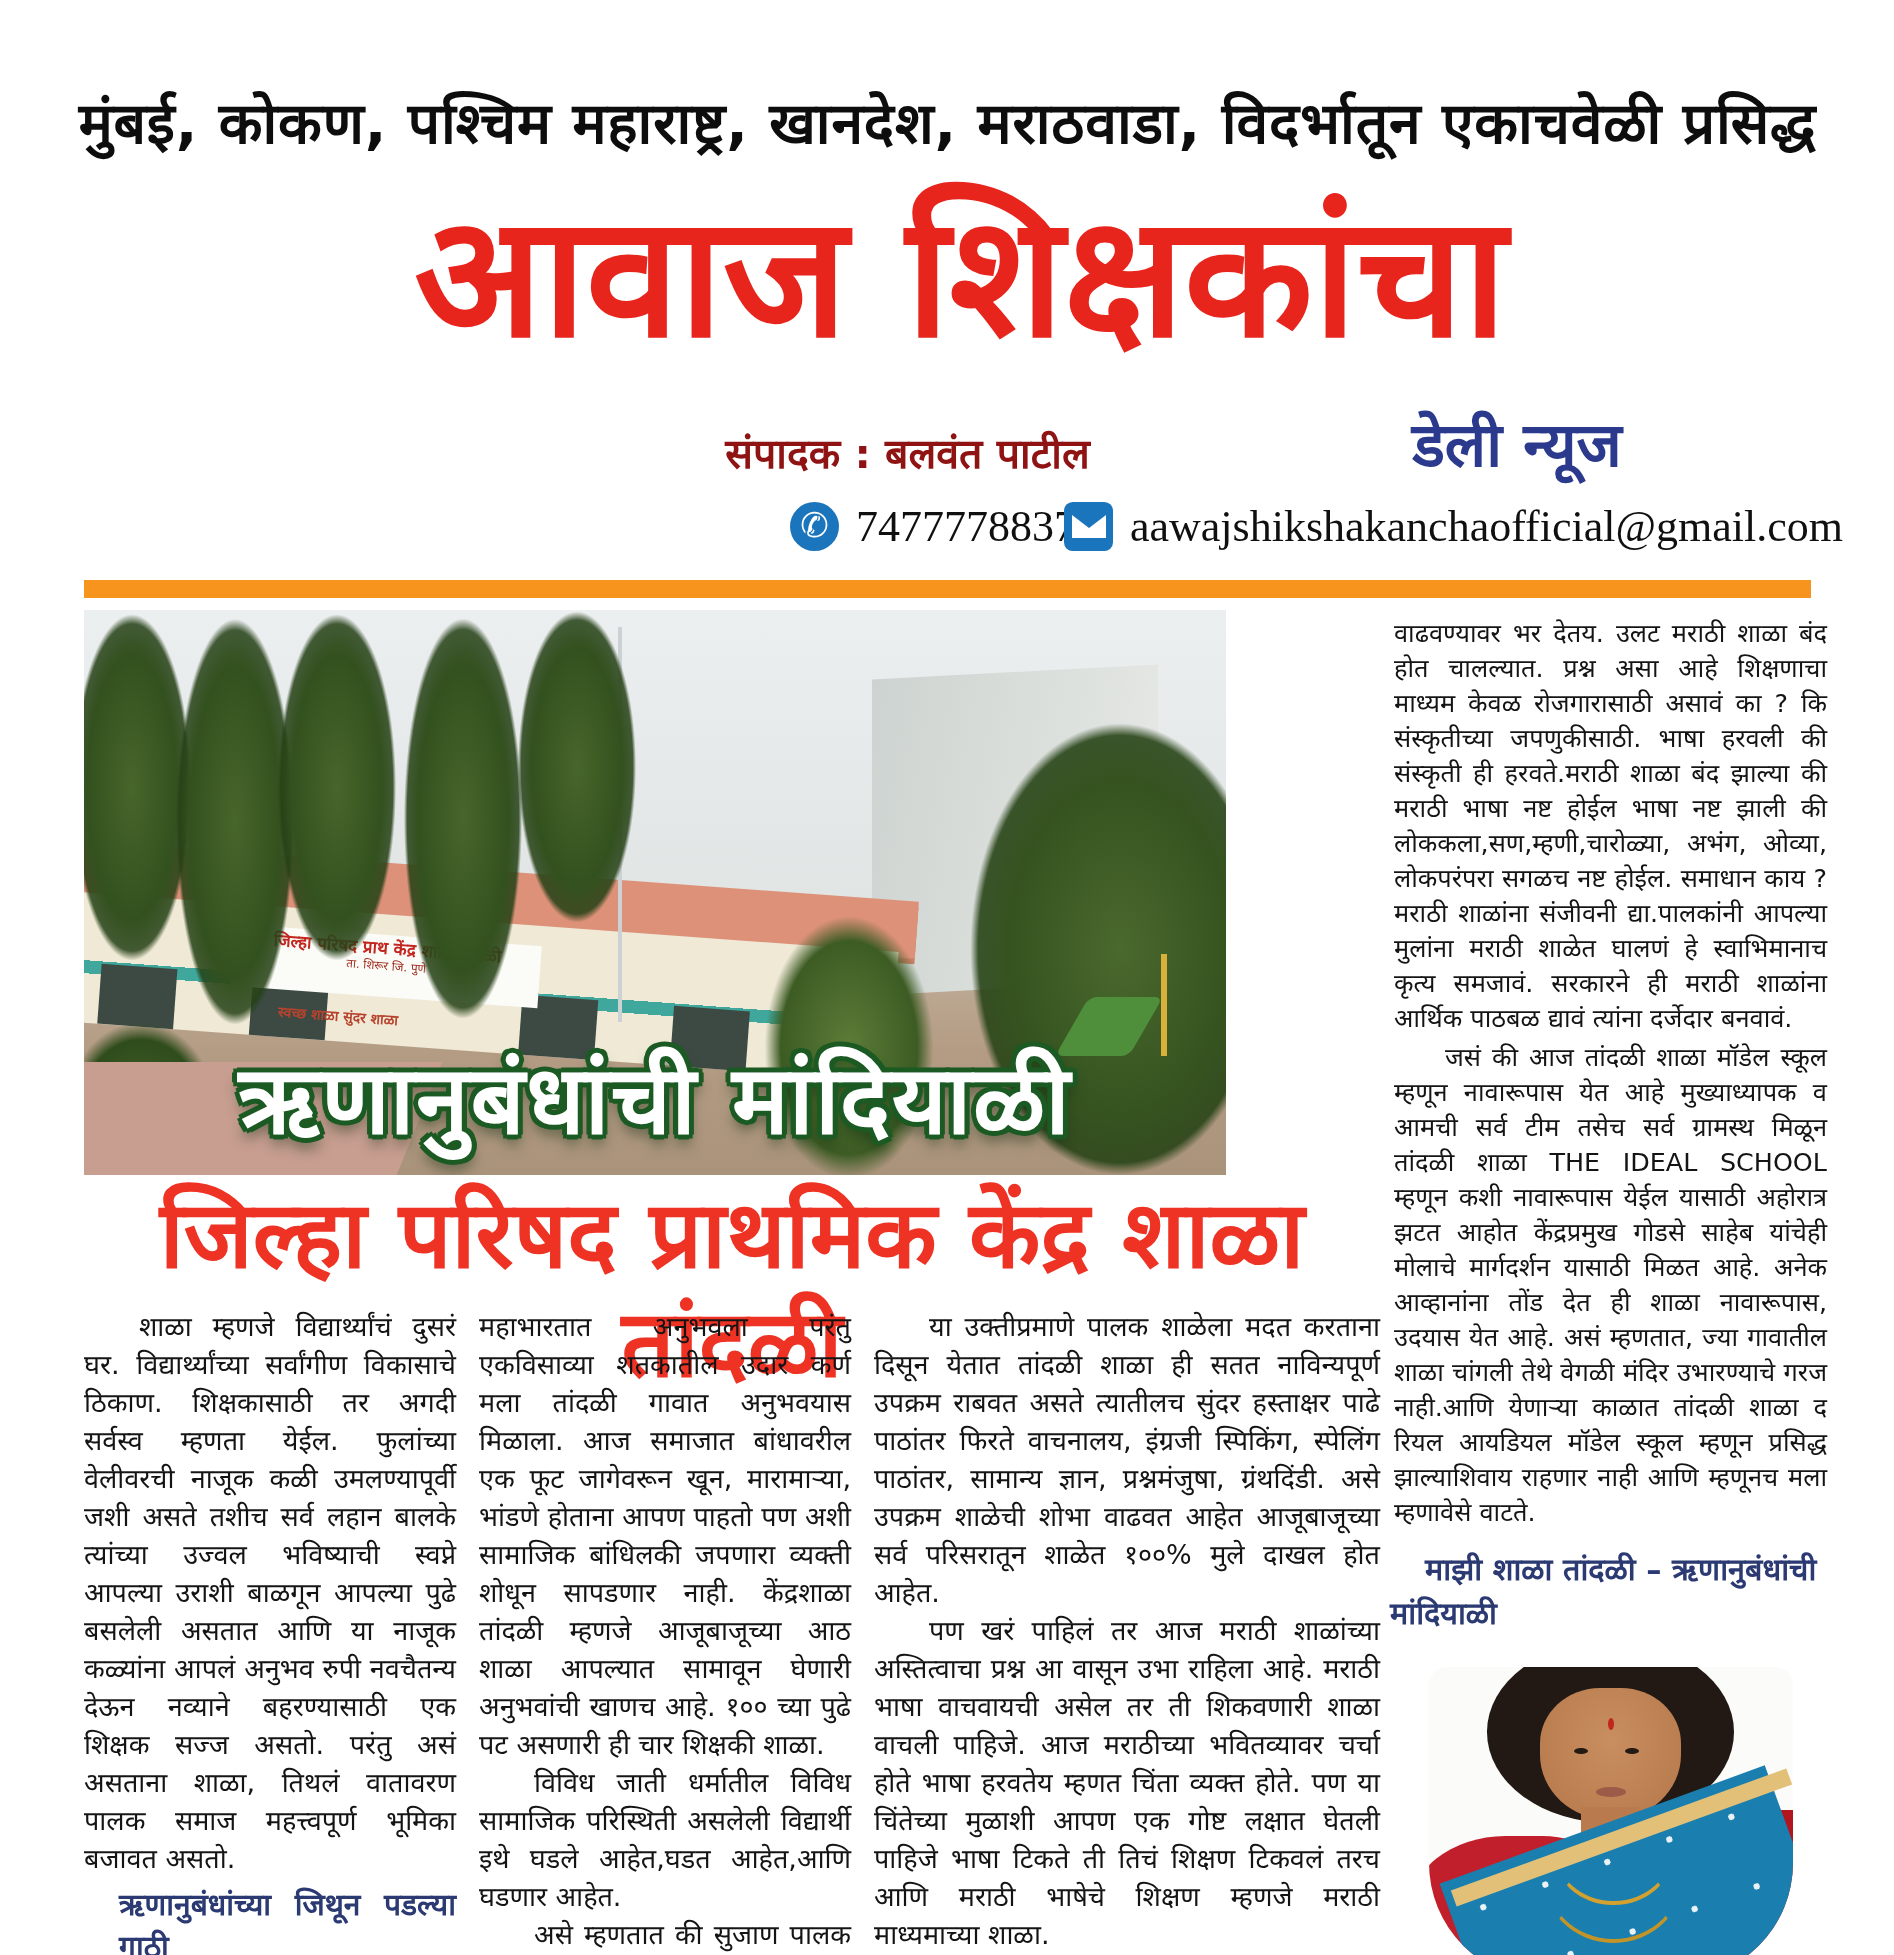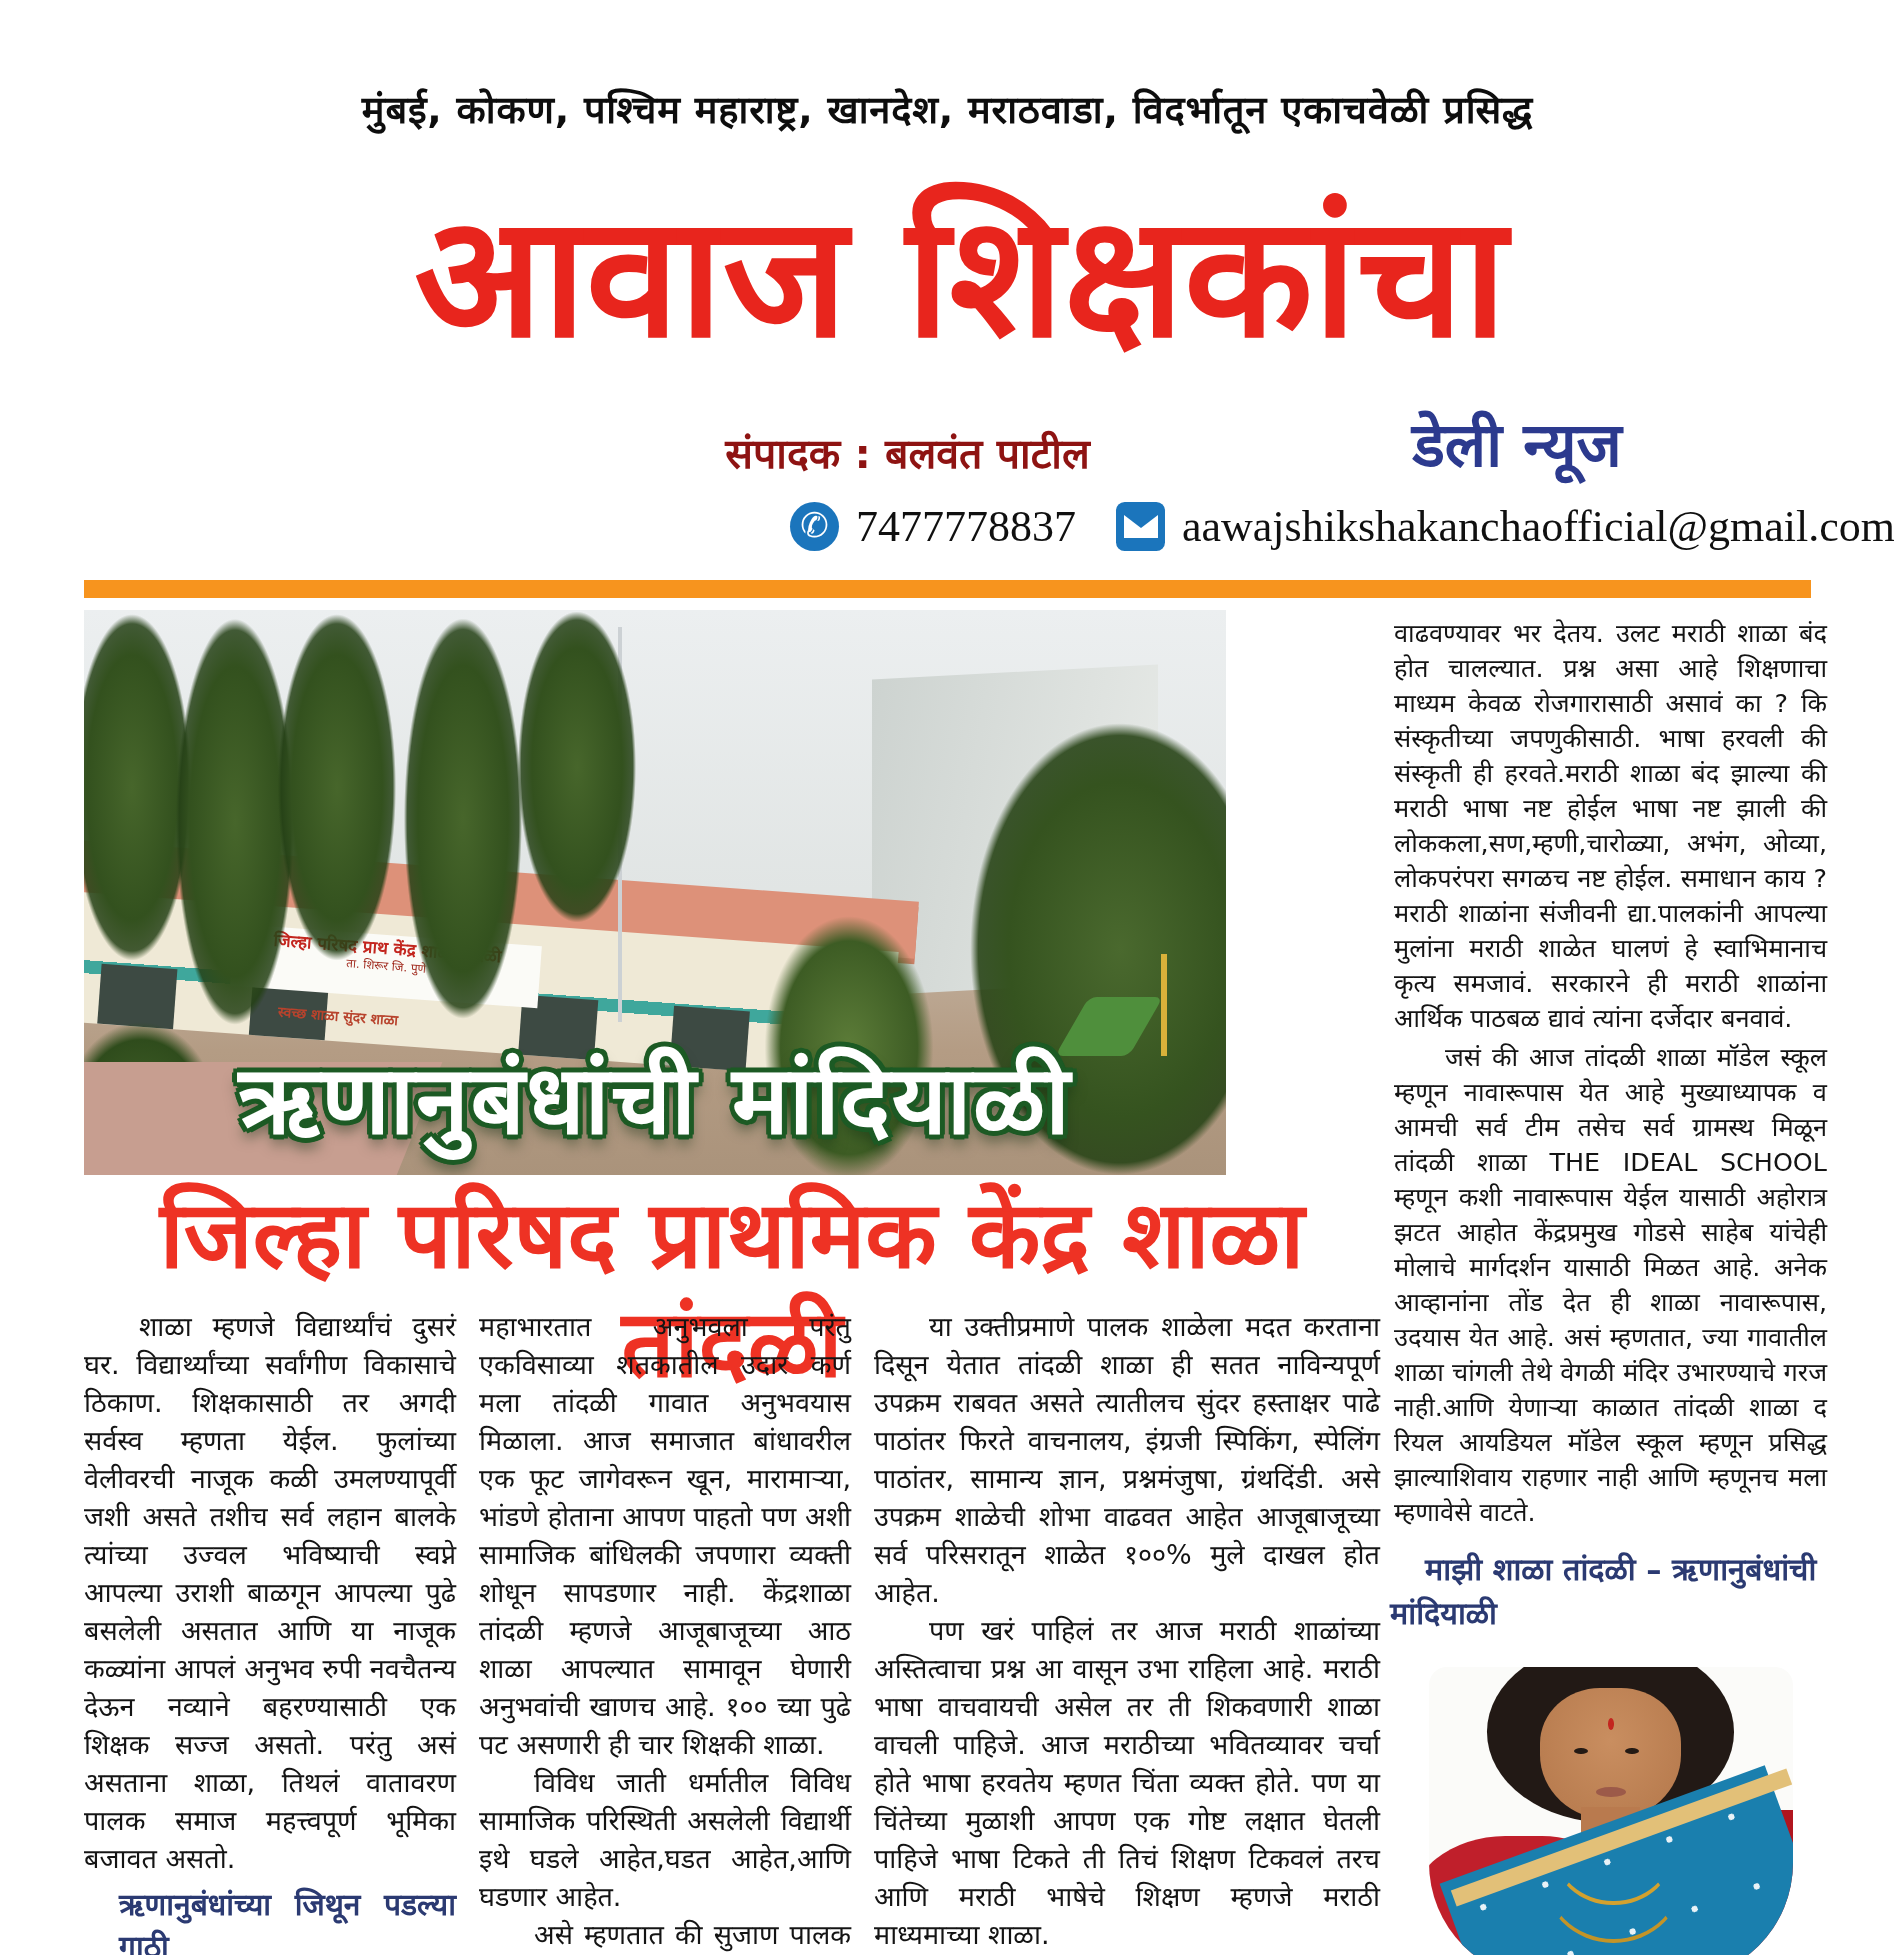--- a/index.html
+++ b/index.html
@@ -1,31 +1,31 @@
 <!DOCTYPE html>
 <html style="font-size:6.3px"><head>
 <meta charset="utf-8">
 <style>
   html,body{margin:0;padding:0;background:#ffffff;}
   .page{position:relative;width:1895px;height:2617px;background:#ffffff;overflow:hidden;
         font-family:"DejaVu Sans",sans-serif;color:#141414;}
 
   
   .dist-line{position:absolute;left:0;top:82px;width:100%;text-align:center;
-             font-size:38px;font-weight:800;color:#0d0d0d;letter-spacing:0.8px;}
+             font-size:57px;font-weight:800;color:#0d0d0d;letter-spacing:0.8px;}
   .masthead{position:absolute;left:13px;top:168px;width:100%;text-align:center;
             font-size:168px;line-height:219px;font-weight:800;color:#e8251d;}
   .editor{position:absolute;left:634px;top:424px;width:547px;text-align:center;
           font-size:41px;font-weight:800;color:#8e1312;}
   .edition{position:absolute;left:1302px;top:401px;width:430px;text-align:center;
            font-size:61px;font-weight:800;color:#2c3a8e;}
   .contact{position:absolute;left:168px;top:501px;width:1603px;height:63px;
            font-family:"Liberation Serif",serif;font-size:44px;color:#101010;}
   .contact .item{position:absolute;top:0;display:flex;align-items:center;}
-  .c-web{left:23.5px;} .c-phone{left:622px;} .c-mail{left:948px;}
+  .c-web{left:23.5px;} .c-phone{left:622px;} .c-mail{left:896px;}
   .cicon{display:inline-block;width:49px;height:49px;border-radius:50%;
          background:#1b75bc;margin-right:17px;position:relative;flex:none;}
   .cicon.square{border-radius:8.6px;}
   .globe-in{position:absolute;left:7px;top:7px;width:35px;height:35px;border:2.7px solid #fff;
             border-radius:50%;box-sizing:border-box;}
   .globe-in:before{content:"";position:absolute;left:11.7px;top:-0.8px;width:10.2px;height:31px;
                    border:2.3px solid #fff;border-radius:50%;box-sizing:border-box;}
   .globe-in:after{content:"";position:absolute;left:-0.8px;top:13.3px;width:31px;height:3.1px;background:#fff;}
   .phone-glyph{position:absolute;width:100%;text-align:center;top:3.1px;font-size:34px;color:#fff;}
   .mail-in{position:absolute;left:7.8px;top:13.3px;width:34px;height:23px;background:#fff;}

